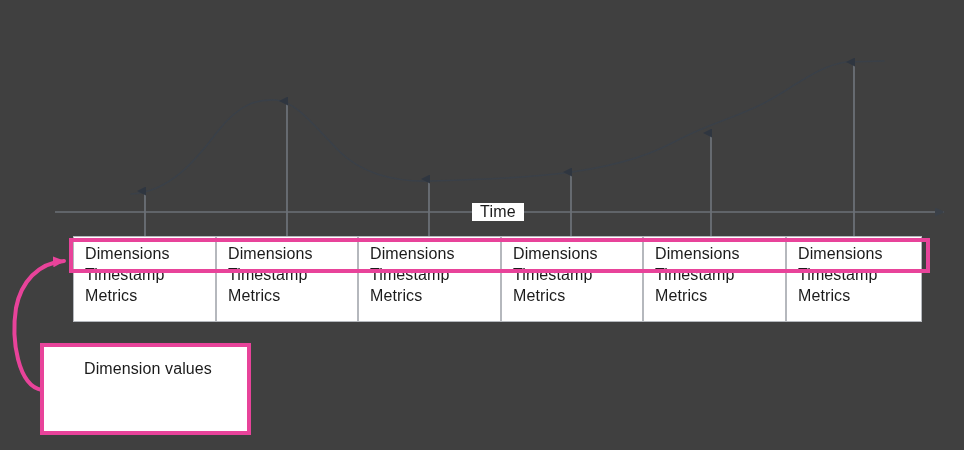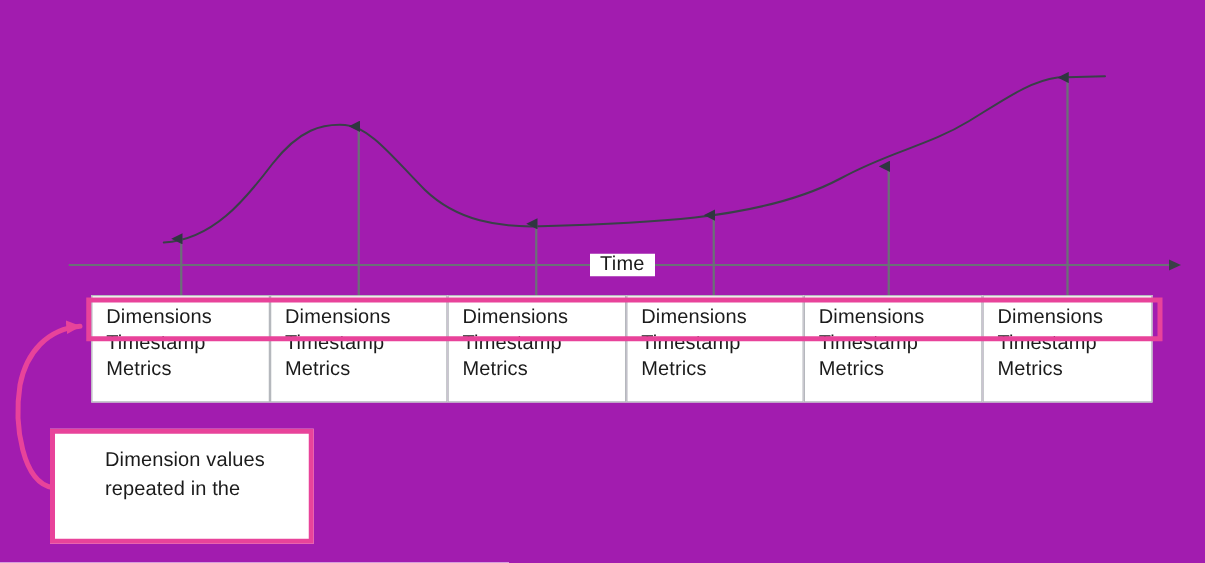--- a/index.html
+++ b/index.html
@@ -7,21 +7,21 @@
     padding: 0;
     background: #ffffff;
   }
   body {
     font-family: "Liberation Sans", sans-serif;
   }
   #canvas {
     position: relative;
     width: 964px;
     height: 450px;
-    background: #a21caf;
+    background: #404040;
     overflow: hidden;
   }
   #diagram-svg {
     position: absolute;
     left: 0;
     top: 0;
     width: 964px;
     height: 450px;
   }
   .record-box {
@@ -162,16 +162,15 @@
   <div class="record-box" style="left:786px; top:236px; width:136px; height:86px;">
     <div class="record-line">Dimensions</div>
     <div class="record-line">Timestamp</div>
     <div class="record-line">Metrics</div>
   </div>
 
   <div id="highlight-band" style="left:69px; top:238px; width:861px; height:35px;"></div>
 
   <div id="annotation-box" style="left:40px; top:343px; width:211px; height:92px;padding-left:40px;">
     <div class="annotation-line">Dimension values</div>
-    <div class="annotation-line">repeated in the</div>
   </div>
 
 </div>
 
 </body></html>

